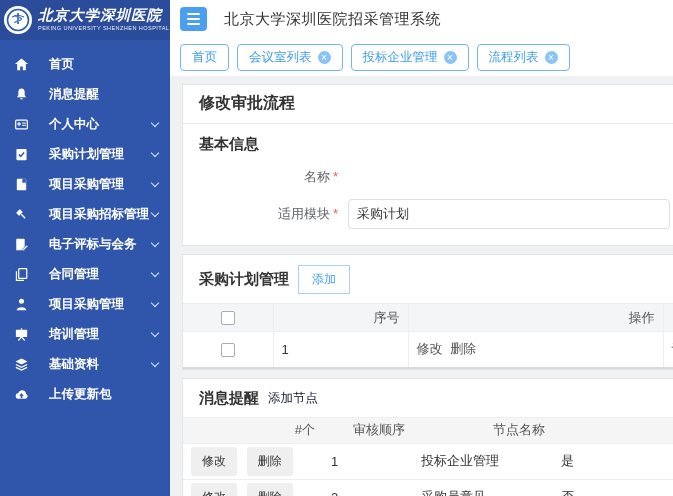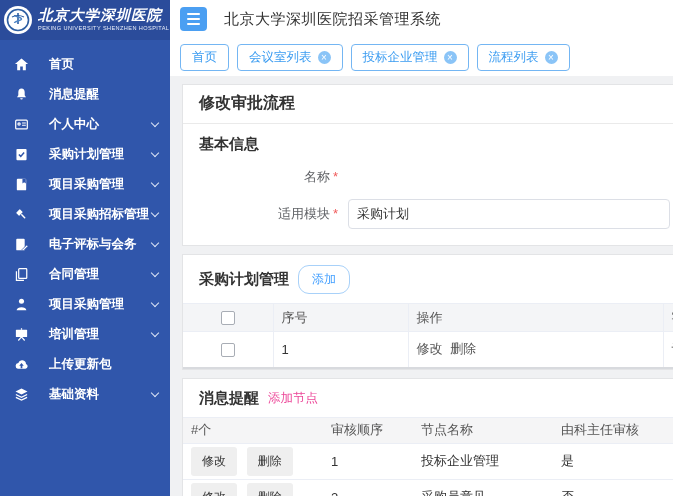--- a/index.html
+++ b/index.html
@@ -48,25 +48,25 @@
   .form-row { display:flex; align-items:center; margin:8px 0 13px; }
   .form-label { width:155px; text-align:right; font-size:13px; color:#606266; }
   .req { color:#f05b5b; margin-left:3px; }
   .form-input { margin-left:10px; width:322px; height:30px; border:1px solid #dcdfe6;
     border-radius:4px; padding:0 8px; font-size:13px; color:#333; background:#fff; outline:none; }
   .card-basic { padding-bottom:3px; }
 
   .section-head { display:flex; align-items:center; padding:10px 16px 9px; }
   .section-head .hd { font-size:15px; font-weight:600; color:#333; }
   .add-btn { margin-left:9px; font-size:12px; color:#409eff; background:#fff;
-    border:1px solid #a8d1f9; border-radius:11px; padding:5px 13px; cursor:pointer; }
-  .add-link { margin-left:9px; font-size:12.5px; color:#ec4899; cursor:pointer; text-decoration:none; }
+    border:1px solid #a8d1f9; border-radius:0; padding:5px 13px; cursor:pointer; }
+  .add-link { margin-left:9px; font-size:12.5px; color:#0f172a; cursor:pointer; text-decoration:none; }
 
   table { border-collapse:collapse; table-layout:fixed; width:690px; font-size:13px; }
-  th { font-weight:normal; text-align:left; color:#555; background:#f4f5f7; height:28px; padding:0 8px; }
+  th { font-weight:normal; text-align:right; color:#555; background:#f4f5f7; height:28px; padding:0 8px; }
   td { height:36px; padding:0 8px; color:#333; }
   tr { border-top:1px solid #ebeef5; }
   .t-match tbody tr { border-bottom:2px solid #d8dade; }
   .t-match th, .t-match td { border-right:1px solid #ebeef5; }
   .t-match th:last-child, .t-match td:last-child { border-right:none; }
   .col-check { text-align:center; }
   input[type="checkbox"] { appearance:none; -webkit-appearance:none; width:14px; height:14px;
     border:1px solid #a8adb5; border-radius:2px; background:#fff; vertical-align:middle; cursor:pointer; }
   .ops { color:#555; }
   .ops span { cursor:pointer; margin-right:4px; }
@@ -202,37 +202,37 @@
               <path d="M8 1.4 V3 M8 10.6 L4.6 14.4 M8 10.6 L11.4 14.4" stroke="#fff" stroke-width="1.3" fill="none"></path>
             </svg>
         </span>
         <span class="mi-label">培训管理</span>
         <span class="chevron"></span>
       </div>
 
       <div class="menu-item">
         <span class="mi-icon">
           <svg width="15" height="15" viewBox="0 0 16 16">
-              <path d="M4.2 12.6 A3.2 3.2 0 0 1 4.6 6.3 A4.2 4.2 0 0 1 12.8 7.4 A2.7 2.7 0 0 1 12.2 12.6 Z" fill="#fff"></path>
-              <path d="M8 6.4 L10.4 9.3 H8.9 V12 H7.1 V9.3 H5.6 Z" fill="#3056ab"></path>
-            </svg>
-        </span>
-        <span class="mi-label">上传更新包</span>
-      </div>
-
-      <div class="menu-item">
-        <span class="mi-icon">
-          <svg width="15" height="15" viewBox="0 0 16 16">
               <path d="M8 1.6 L14.4 4.8 L8 8 L1.6 4.8 Z" fill="#fff"></path>
               <path d="M2 8 L8 11 L14 8" stroke="#fff" stroke-width="1.4" fill="none"></path>
               <path d="M2 11 L8 14 L14 11" stroke="#fff" stroke-width="1.4" fill="none"></path>
             </svg>
         </span>
         <span class="mi-label">基础资料</span>
         <span class="chevron"></span>
+      </div>
+
+      <div class="menu-item">
+        <span class="mi-icon">
+          <svg width="15" height="15" viewBox="0 0 16 16">
+              <path d="M4.2 12.6 A3.2 3.2 0 0 1 4.6 6.3 A4.2 4.2 0 0 1 12.8 7.4 A2.7 2.7 0 0 1 12.2 12.6 Z" fill="#fff"></path>
+              <path d="M8 6.4 L10.4 9.3 H8.9 V12 H7.1 V9.3 H5.6 Z" fill="#3056ab"></path>
+            </svg>
+        </span>
+        <span class="mi-label">上传更新包</span>
       </div>
 
     </nav>
   </aside>
 
   <div class="main">
 
     <header class="topbar">
       <button class="hamburger">
           <i></i>

